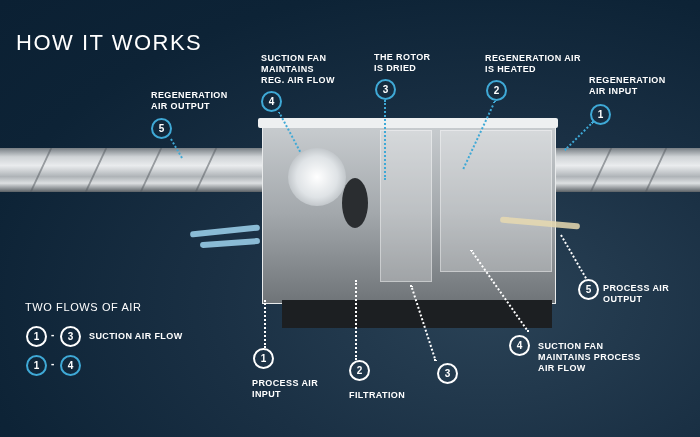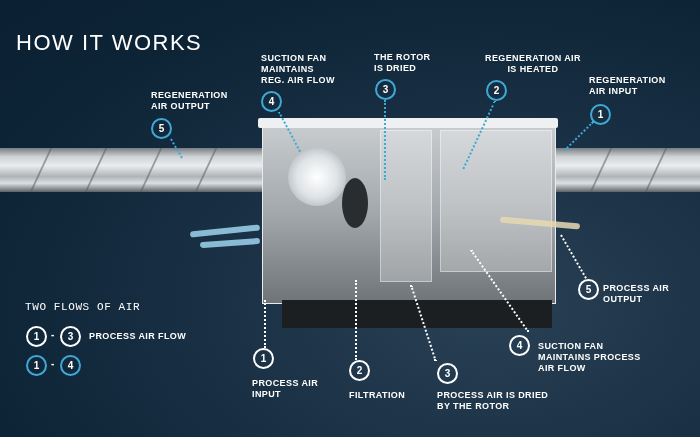--- a/index.html
+++ b/index.html
@@ -18,21 +18,21 @@
   .machine{position:absolute;left:262px;top:122px;width:292px;height:180px;
     background:linear-gradient(180deg,#c9cdd0 0%,#a3a8ac 50%,#6f7478 100%);border:1px solid #e9ebec;}
   .machine-top{position:absolute;left:258px;top:118px;width:300px;height:10px;background:#eef0f1;border-radius:2px;}
   .machine-base{position:absolute;left:282px;top:300px;width:270px;height:28px;background:#1c1f22;}
   .machine-panel{position:absolute;background:rgba(255,255,255,0.28);border:1px solid rgba(255,255,255,0.4);}
   .fan{position:absolute;left:288px;top:148px;width:58px;height:58px;border-radius:50%;background:radial-gradient(circle,#ffffff 0%,#dfe3e6 50%,#9aa0a5 100%);}
   .rotor{position:absolute;left:342px;top:178px;width:26px;height:50px;border-radius:50%;background:#2a2d30;}
   .overlay{position:absolute;left:84px;top:150px;width:540px;text-align:center;color:#ffffff;font-size:34px;font-weight:bold;font-style:italic;line-height:45px;letter-spacing:1px;
     text-shadow:0 0 3px rgba(0,0,0,0.5);}
   .flow-arrow{position:absolute;height:6px;border-radius:3px;background:#9fd4ee;opacity:0.85;}
-  .legend-title{position:absolute;left:25px;top:301px;color:#fff;font-size:11px;letter-spacing:0.6px;font-family:Liberation Mono, monospace;}
+  .legend-title{position:absolute;left:25px;top:301px;color:#fff;font-size:11px;letter-spacing:0.6px;}
   .dash{position:absolute;color:#fff;font-weight:bold;font-size:10px;}
 </style>
 </head>
 <body>
 
 <div class="stage">
 
   <div class="title">HOW IT WORKS</div>
 
   <div class="duct"></div>
@@ -64,58 +64,56 @@
 MAINTAINS
 REG. AIR FLOW</div>
   <div class="circ blue" style="left:261px;top:91px;">4</div>
   <div class="dot blue" style="left:278px;top:112px;height:45px;transform:rotate(-28deg);transform-origin:top;"></div>
 
   <div class="lbl" style="left:374px;top:52px;">THE ROTOR
 IS DRIED</div>
   <div class="circ blue" style="left:375px;top:79px;">3</div>
   <div class="dot blue" style="left:384px;top:100px;height:80px;"></div>
 
-  <div class="lbl" style="left:485px;top:53px;text-align:center;">REGENERATION AIR
+  <div class="lbl" style="left:485px;top:53px;">REGENERATION AIR
 IS HEATED</div>
   <div class="circ blue" style="left:486px;top:80px;">2</div>
   <div class="dot blue" style="left:494px;top:101px;height:75px;transform:rotate(25deg);transform-origin:top;"></div>
 
   <div class="lbl" style="left:589px;top:75px;">REGENERATION
 AIR INPUT</div>
   <div class="circ blue" style="left:590px;top:104px;">1</div>
   <div class="dot blue" style="left:592px;top:122px;height:40px;transform:rotate(45deg);transform-origin:top;"></div>
 
   <div class="dot" style="left:264px;top:300px;height:48px;"></div>
   <div class="circ" style="left:253px;top:348px;">1</div>
   <div class="lbl" style="left:252px;top:378px;">PROCESS AIR
 INPUT</div>
 
   <div class="dot" style="left:355px;top:280px;height:80px;"></div>
   <div class="circ" style="left:349px;top:360px;">2</div>
   <div class="lbl" style="left:349px;top:390px;">FILTRATION</div>
 
   <div class="dot" style="left:410px;top:285px;height:80px;transform:rotate(-18deg);transform-origin:top;"></div>
   <div class="circ" style="left:437px;top:363px;">3</div>
-  <div class="lbl" style="left:437px;top:390px;">PROCESS AIR IS DRIED
-BY THE ROTOR</div>
 
   <div class="dot" style="left:470px;top:250px;height:100px;transform:rotate(-35deg);transform-origin:top;"></div>
   <div class="circ" style="left:509px;top:335px;">4</div>
   <div class="lbl" style="left:538px;top:341px;">SUCTION FAN
 MAINTAINS PROCESS
 AIR FLOW</div>
 
   <div class="dot" style="left:560px;top:235px;height:50px;transform:rotate(-30deg);transform-origin:top;"></div>
   <div class="circ" style="left:578px;top:279px;">5</div>
   <div class="lbl" style="left:603px;top:283px;">PROCESS AIR
 OUTPUT</div>
 
   <div class="legend-title">TWO FLOWS OF AIR</div>
   <div class="circ" style="left:26px;top:326px;">1</div>
   <div class="dash" style="left:51px;top:329px;">-</div>
   <div class="circ" style="left:60px;top:326px;">3</div>
-  <div class="lbl" style="left:89px;top:331px;">PROCESS AIR FLOW</div>
+  <div class="lbl" style="left:89px;top:331px;">SUCTION AIR FLOW</div>
 
   <div class="circ blue" style="left:26px;top:355px;">1</div>
   <div class="dash" style="left:51px;top:358px;">-</div>
   <div class="circ blue" style="left:60px;top:355px;">4</div>
 
 </div>
 
 </body></html>

